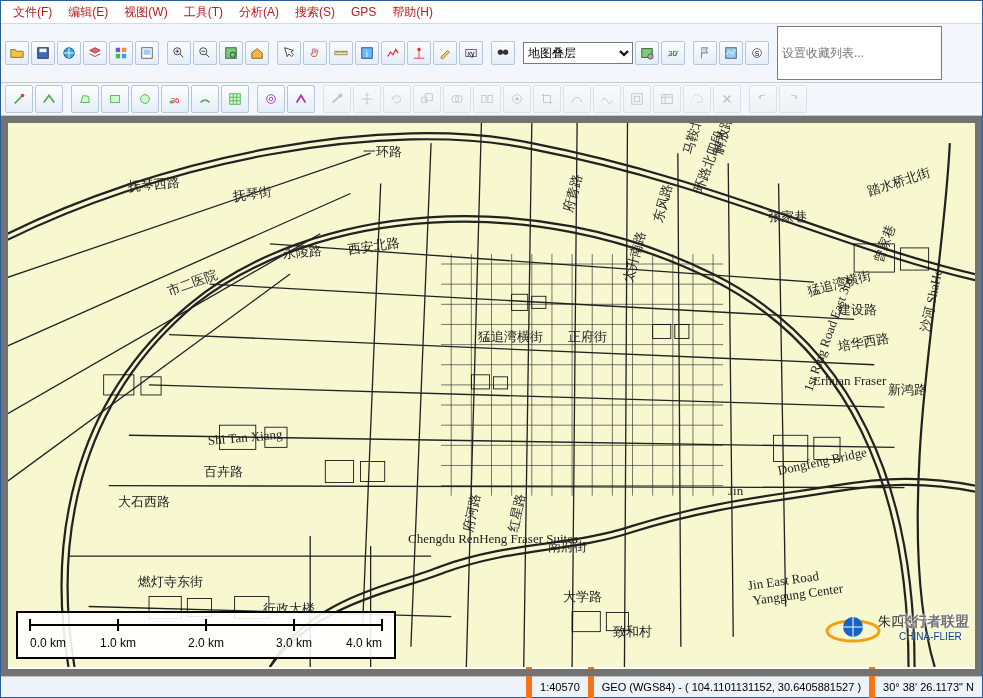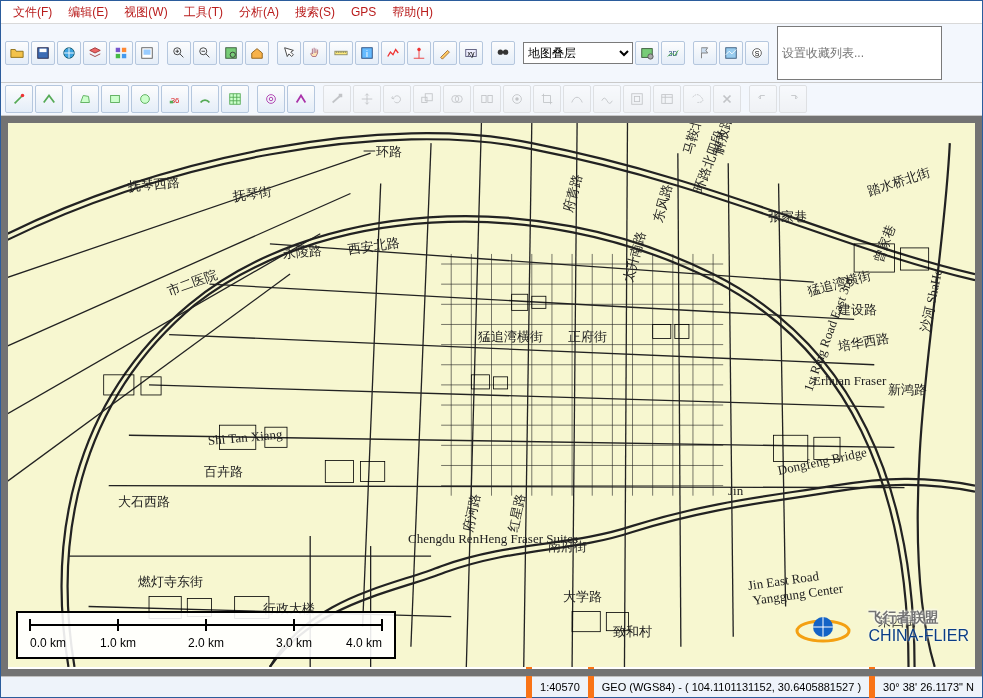--- a/index.html
+++ b/index.html
@@ -32,21 +32,21 @@
   .map-label{position:absolute;font-size:13px;color:#222;white-space:nowrap;pointer-events:none;font-family:"SimSun","Microsoft YaHei"}
   .map-label.rot{transform-origin:left center}
   
   .scalebar{position:absolute;left:8px;bottom:10px;background:rgba(255,255,255,.9);border:2px solid #000;padding:4px 8px 4px 8px}
   .scalebar svg{display:block}
   .scalebar .ticks text{font-size:12px;fill:#000}
   
   .watermark{position:absolute;right:6px;bottom:22px;display:flex;align-items:center;gap:6px;pointer-events:none}
   .wm-logo{width:70px;height:40px}
   .wm-text{font-size:14px;font-weight:bold;color:#737373;text-shadow:0 0 3px #fff,0 0 3px #fff}
-  .wm-sub{font-size:16px;color:#0a3d86;text-shadow:0 0 3px #fff}
+  .wm-sub{font-size:10px;color:#0a3d86;text-shadow:0 0 3px #fff}
   
   .statusbar{height:20px;background:#eef3fa;border-top:1px solid #c0c0c0;display:flex;align-items:center;font-size:11px}
   .statusbar .cell{padding:16px 8px;border-left:6px solid #f97316;height:100%;display:flex;align-items:center}
   .statusbar .spacer{flex:1}
 </style>
 </head>
 <body>
 
 <div class="window">
 

